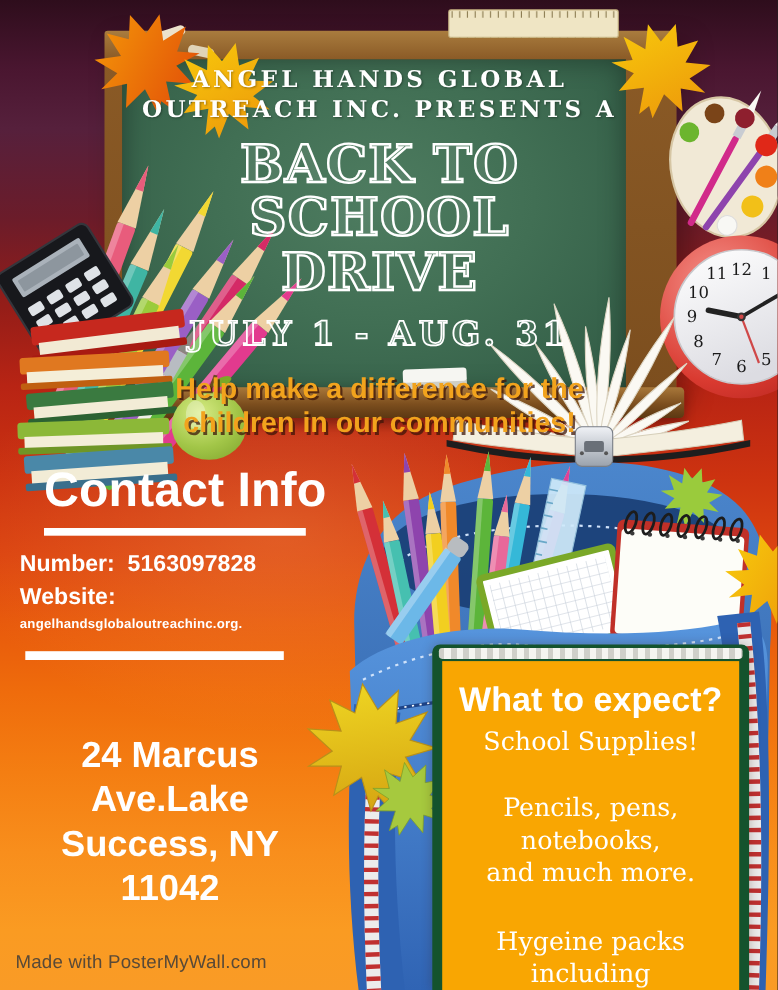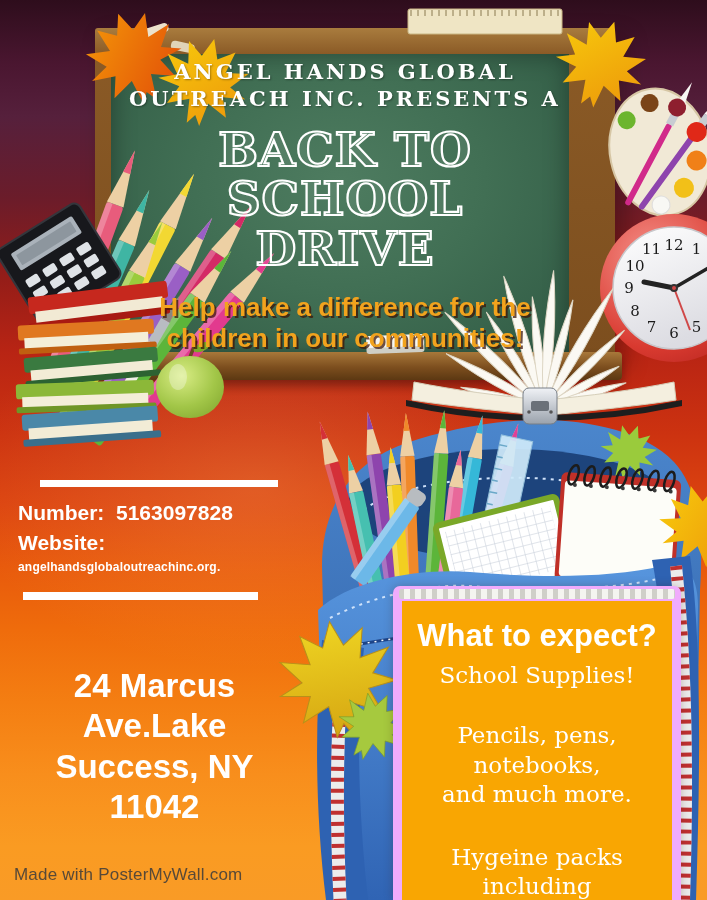--- a/index.html
+++ b/index.html
@@ -36,21 +36,21 @@
   .txt{position:absolute;z-index:3;color:#fff;}
   .contact-heading{left:40px;top:424px;font:700 44px/1 "Liberation Sans",sans-serif;}
   .contact-underline{position:absolute;left:40px;top:480px;width:238px;height:7px;background:#fff;z-index:3;}
   .contact-details{left:18px;top:498px;width:384px;font:700 21px/1.45 "Liberation Sans",sans-serif;}
   .website-value{font-size:12px;letter-spacing:.2px;}
   .dropoff-bar{position:absolute;left:23px;top:592px;width:235px;height:8px;background:#fff;z-index:3;}
   .dropoff-heading{left:23px;top:612px;width:238px;text-align:center;font:700 27px/1 "Liberation Sans",sans-serif;}
   .address{left:0;top:666px;width:285px;text-align:center;font:700 33px/1.22 "Liberation Sans",sans-serif;margin-left:12px;}
   
   .expect-pad{position:absolute;left:393px;top:586px;width:288px;height:314px;z-index:3;
-              background:#f0abfc;border-radius:7px 7px 0 0;box-shadow:0 0 10px rgba(60,20,0,.25);}
+              background:#14532d;border-radius:7px 7px 0 0;box-shadow:0 0 10px rgba(60,20,0,.25);}
   .expect-pad-binding{position:absolute;left:6px;top:3px;right:6px;height:10px;
               background:repeating-linear-gradient(90deg,#cfcfc9 0 5px,#f4f4f0 5px 11px);border-radius:3px;}
   .expect-box{position:absolute;left:9px;top:15px;width:270px;bottom:0;text-align:center;
               background:var(--accent-orange-box,#F9A602);}
   .expect-heading{font:700 31px/1 "Liberation Sans",sans-serif;color:#fff;margin-top:19px;}
   .serifline{font:400 23px/1.28 "DejaVu Serif",serif;color:#fff;}
   .mt10{margin-top:10px;} .mt30{margin-top:31px;} .mt32{margin-top:33px;}
   .watermark{left:14px;top:866px;font:400 17px/1 "Liberation Sans",sans-serif;
              color:rgba(74,66,58,.92);z-index:4;letter-spacing:.2px;}
   .deco{position:absolute;inset:0;z-index:2;pointer-events:none;}
@@ -361,26 +361,28 @@
     <use href="#maple" transform="translate(372,728) rotate(25) scale(0.62)" fill="#a6c93e" stroke="#7f9e28" stroke-width="1"></use>
   </svg>
 
   <div class="board-text">
     <div class="presents">ANGEL HANDS GLOBAL</div>
     <div class="presents">OUTREACH INC. PRESENTS A</div>
     <div class="big-title">
       <div>BACK TO SCHOOL</div>
       <div>DRIVE</div>
     </div>
+    <div class="dates">JULY 1 - AUG. 31</div>
     <div class="tagline">
       <div>Help make a difference for the</div>
       <div>children in our communities!</div>
     </div>
   </div>
 
+  <div class="txt contact-heading">Contact Info</div>
   <div class="contact-underline"></div>
   <div class="txt contact-details">
     <div>
       <span>Number:</span>&nbsp;&nbsp;<span>5163097828</span>
     </div>
     <div>Website:</div>
     <div class="website-value">angelhandsglobaloutreachinc.org.</div>
   </div>
 
   <div class="dropoff-bar"></div>

